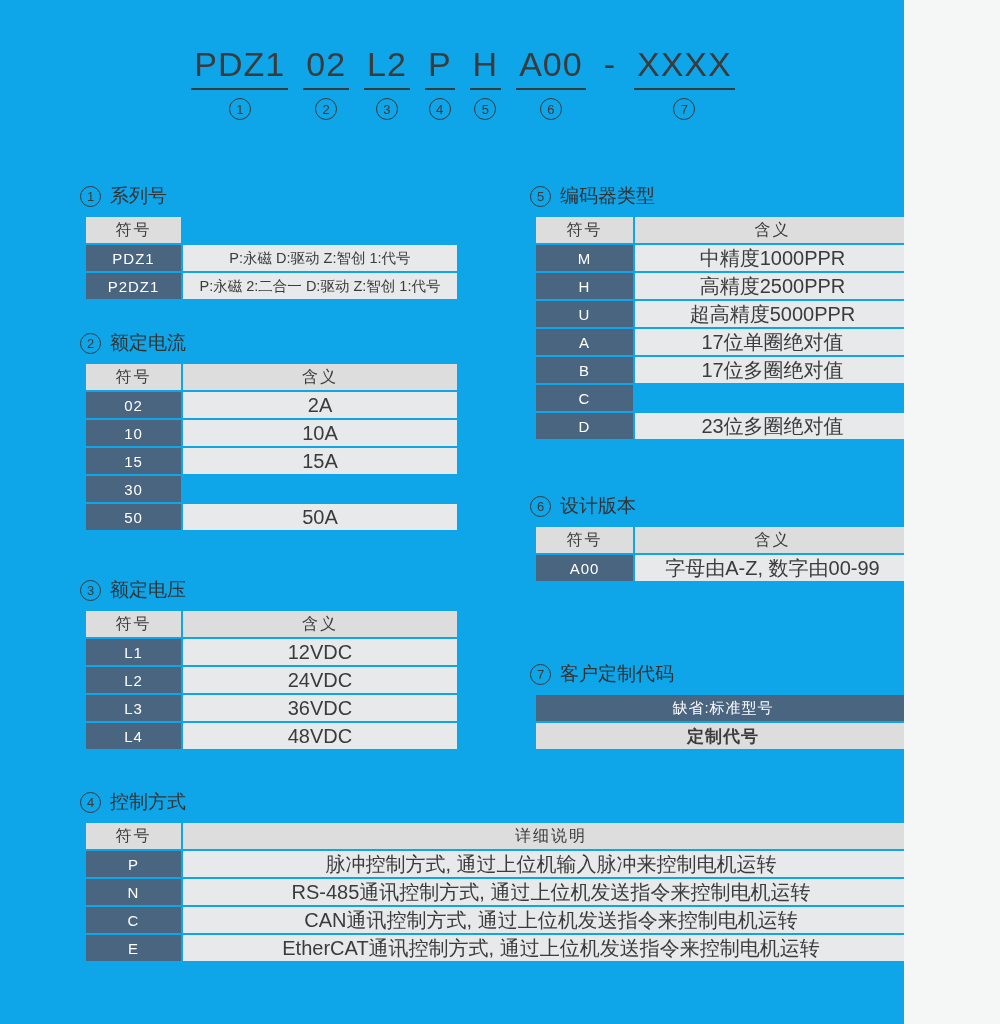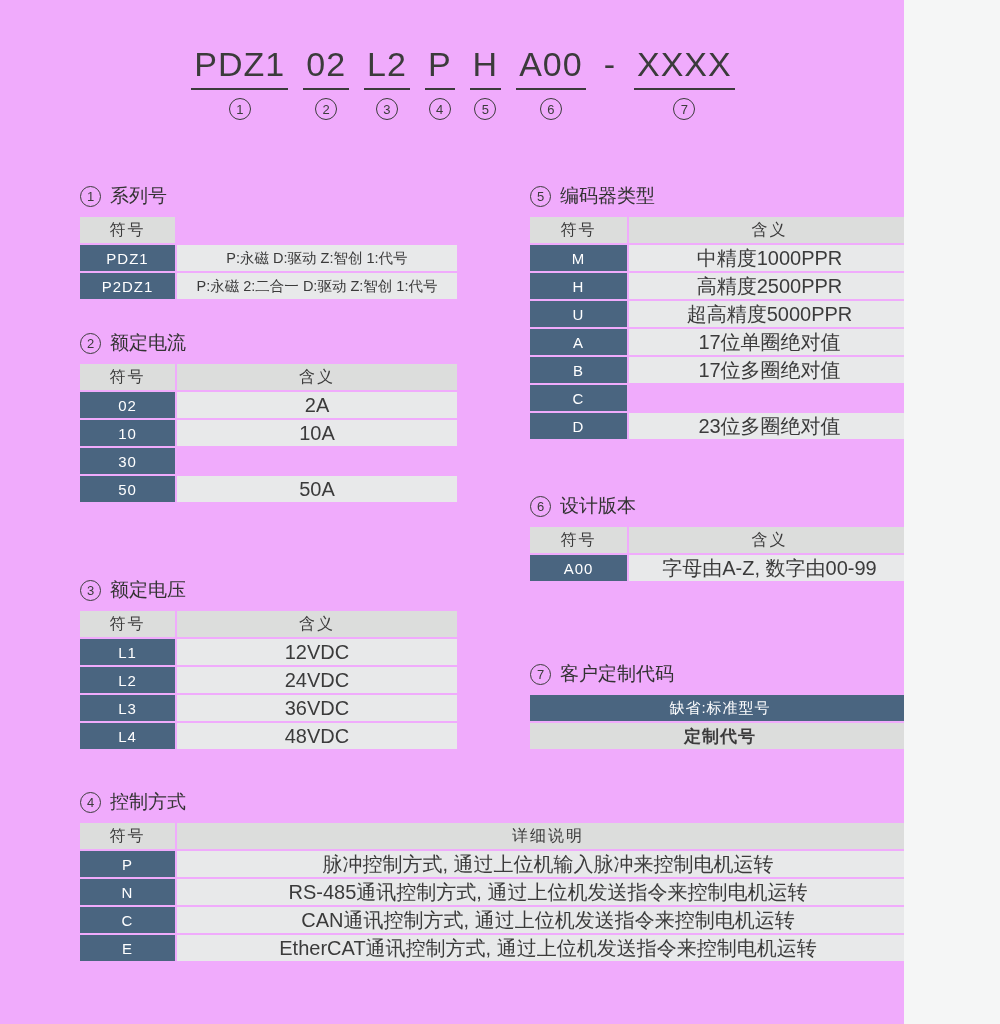--- a/index.html
+++ b/index.html
@@ -5,21 +5,21 @@
   html, body { margin: 0; padding: 0; }
   body {
     background: #f5f6f6;
     font-family: "Liberation Sans", "DejaVu Sans", sans-serif;
     color: #3b3b3b;
   }
   .page {
     position: relative;
     width: 904px;
     height: 1024px;
-    background: #f0abfc;
+    background: #0ea5e9;
     overflow: hidden;
   }
 
   
   .model-header {
     position: absolute;
     top: 46px; left: 0; width: 926px;
     display: flex;
     justify-content: center;
     align-items: flex-start;
@@ -56,21 +56,21 @@
     align-items: center;
     gap: 9px;
     height: 24px;
     margin-bottom: 9px;
     font-size: 19px;
     color: #333333;
   }
   .sec-label { white-space: nowrap; }
 
   
-  .tbl { display: flex; flex-direction: column; gap: 2px; }
+  .tbl { display: flex; flex-direction: column; gap: 2px; margin-left: 6px; }
   .tr  { display: flex; gap: 2px; }
   .th, .td {
     display: flex; align-items: center; justify-content: center;
     height: 26px;
     text-align: center;
   }
   .th {
     background: #dcdddc;
     color: #3b3b3b;
     font-size: 16px;
@@ -175,20 +175,24 @@
       </div>
       <div class="tr">
         <div class="td sym">02</div>
         <div class="td desc">2A</div>
       </div>
       <div class="tr">
         <div class="td sym">10</div>
         <div class="td desc">10A</div>
       </div>
       <div class="tr">
+        <div class="td sym">15</div>
+        <div class="td desc">15A</div>
+      </div>
+      <div class="tr">
         <div class="td sym">30</div>
       </div>
       <div class="tr">
         <div class="td sym">50</div>
         <div class="td desc">50A</div>
       </div>
     </div>
   </div>
 
   <div class="section" id="sec-voltage">

